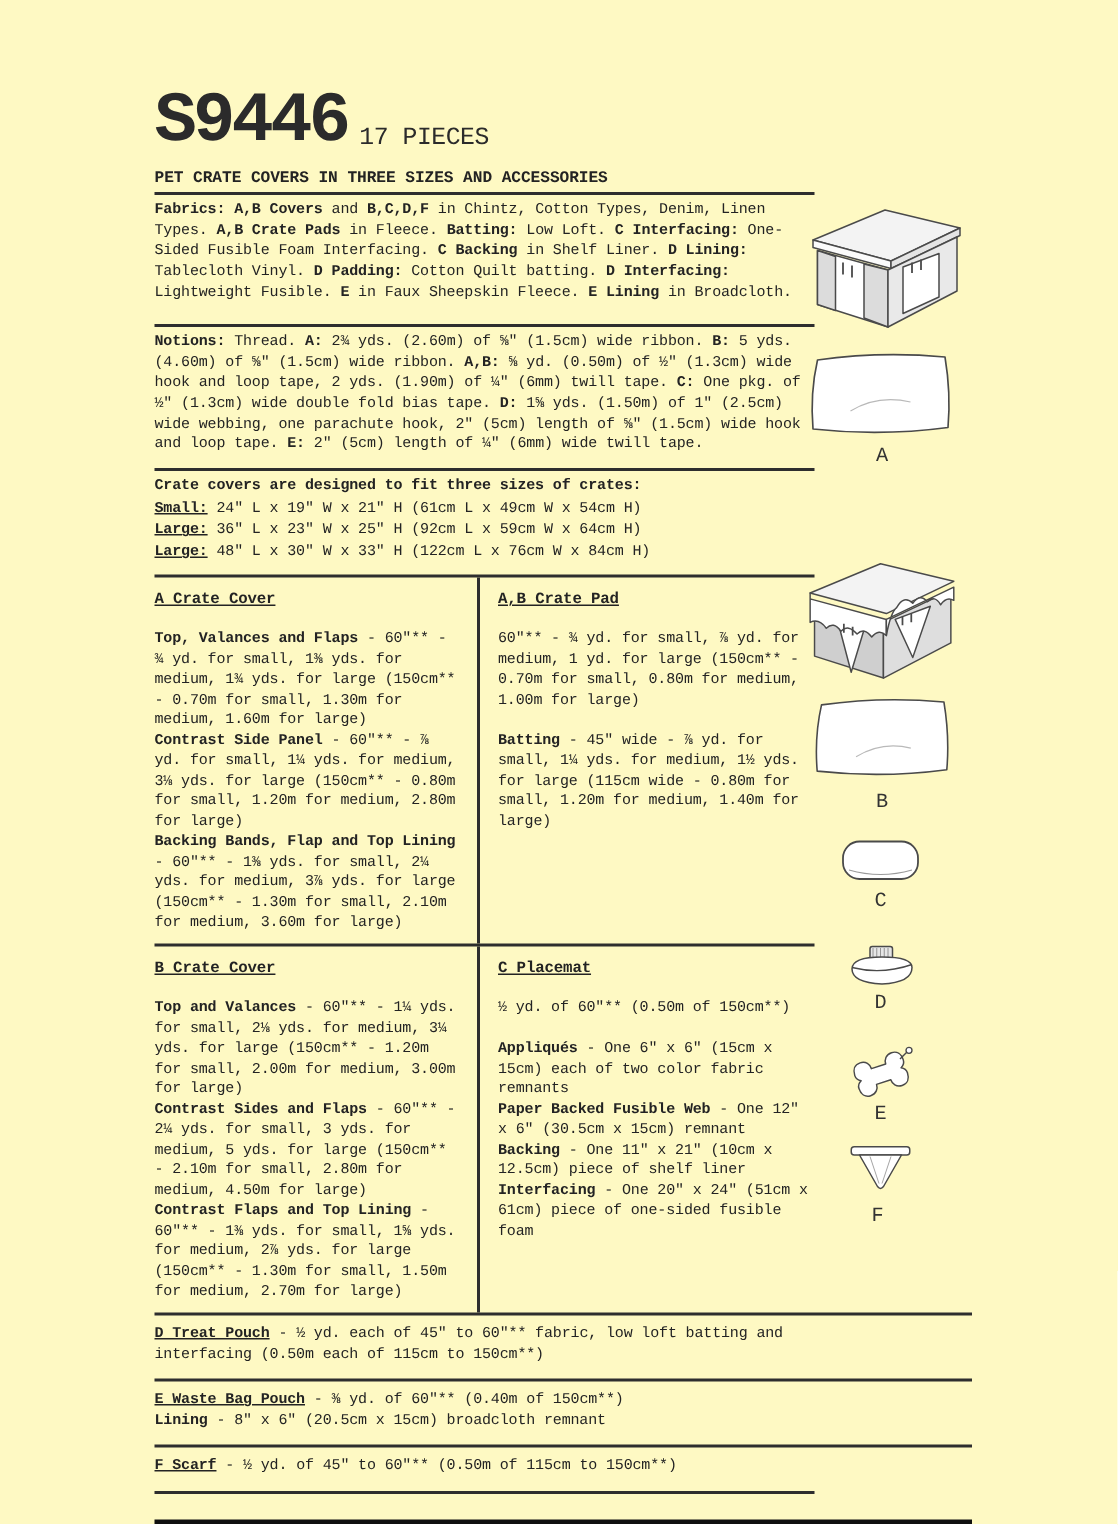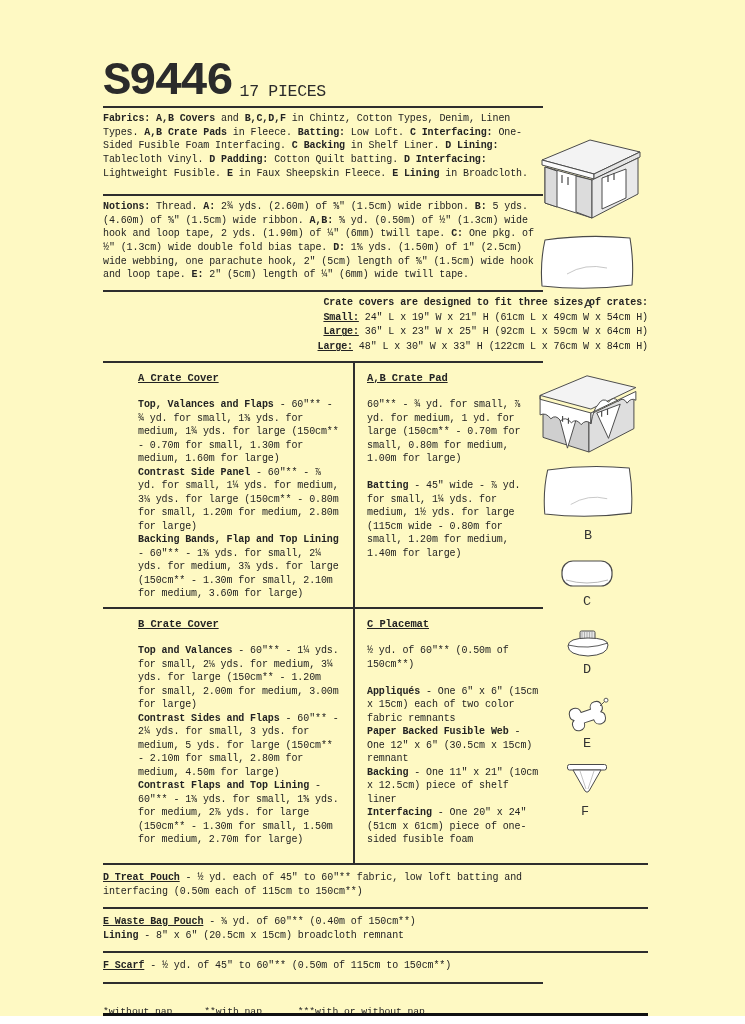--- a/index.html
+++ b/index.html
@@ -12,28 +12,28 @@
   .main-title{margin-top:10px;font-size:10.8px;font-weight:700;letter-spacing:-0.05px;}
   .rule{height:2px;background:#2e2e2e;}
   .w-text{width:440px;}
   .w-full{width:545px;}
   .para{font-size:10px;line-height:13.6px;letter-spacing:-0.1px;width:440px;}
   .rich{white-space:pre-wrap;}
   .b{font-weight:700;}
   .u{text-decoration:underline;}
   .mt3{margin-top:3px;} .mt4{margin-top:4px;} .mt6{margin-top:6px;}
   .mt8{margin-top:8px;} .mt14{margin-top:14px;}
-  .sizes{font-size:10px;line-height:14.8px;letter-spacing:-0.1px;text-align:right;}
+  .sizes{font-size:10px;line-height:14.8px;letter-spacing:-0.1px;}
   .sizes .t{font-weight:700;}
   .yardage{width:440px;border-top:2px solid #2e2e2e;}
   .yrow{display:flex;}
   .yrow.r1{min-height:214px;border-bottom:2px solid #2e2e2e;}
   .yrow.r2{min-height:216px;}
   .ycell{font-size:10px;line-height:13.5px;letter-spacing:-0.1px;}
-  .ycell.left{width:205px;border-right:2px solid #2e2e2e;padding:9px 10px 6px 0;margin-left:35px;}
+  .ycell.left{width:205px;border-right:2px solid #2e2e2e;padding:9px 10px 6px 0;}
   .ycell.right{flex:1;padding:9px 0 16px 12px;}
   .cell-head{font-size:10.5px;font-weight:700;text-decoration:underline;margin-bottom:13px;}
   .section{padding:6px 0 9px 0;}
   .section .para{width:440px;}
   .footnote{padding-top:22px;font-size:9.8px;letter-spacing:-0.1px;}
   .footnote span{display:inline-block;}
   .fn2{margin-left:26px;} .fn3{margin-left:30px;}
   .figure{position:absolute;}
   .fig-label{position:absolute;font-size:13.5px;font-weight:400;color:#333;text-align:center;width:110px;}
   svg{display:block;}
@@ -44,20 +44,21 @@
 
 <div id="page">
 
   <div class="content">
 
     <div class="hdr">
       <div class="pattern-number">S9446</div>
       <div class="pieces">17 PIECES</div>
     </div>
 
+    <div class="main-title">PET CRATE COVERS IN THREE SIZES AND ACCESSORIES</div>
     <div class="rule w-text mt3"></div>
 
     <div class="para rich mt4"><span class="b">Fabrics: </span><span class="b">A,B Covers</span><span> and </span><span class="b">B,C,D,F</span><span> in Chintz, Cotton Types, Denim, Linen Types. </span><span class="b">A,B Crate Pads</span><span> in Fleece. </span><span class="b">Batting:</span><span> Low Loft. </span><span class="b">C Interfacing:</span><span> One-Sided Fusible Foam Interfacing. </span><span class="b">C Backing</span><span> in Shelf Liner. </span><span class="b">D Lining:</span><span> Tablecloth Vinyl. </span><span class="b">D Padding:</span><span> Cotton Quilt batting. </span><span class="b">D Interfacing:</span><span> Lightweight Fusible. </span><span class="b">E</span><span> in Faux Sheepskin Fleece. </span><span class="b">E Lining</span><span> in Broadcloth.</span></div>
     <div class="rule w-text mt14"></div>
 
     <div class="para rich mt4"><span class="b">Notions:</span><span> Thread. </span><span class="b">A:</span><span> 2¾ yds. (2.60m) of ⅝" (1.5cm) wide ribbon. </span><span class="b">B:</span><span> 5 yds. (4.60m) of ⅝" (1.5cm) wide ribbon. </span><span class="b">A,B:</span><span> ⅝ yd. (0.50m) of ½" (1.3cm) wide hook and loop tape, 2 yds. (1.90m) of ¼" (6mm) twill tape. </span><span class="b">C:</span><span> One pkg. of ½" (1.3cm) wide double fold bias tape. </span><span class="b">D:</span><span> 1⅝ yds. (1.50m) of 1" (2.5cm) wide webbing, one parachute hook, 2" (5cm) length of ⅝" (1.5cm) wide hook and loop tape. </span><span class="b">E:</span><span> 2" (5cm) length of ¼" (6mm) wide twill tape.</span></div>
     <div class="rule w-text mt8"></div>
 
     <div class="sizes mt4">
       <div class="t">Crate covers are designed to fit three sizes of crates:</div>

